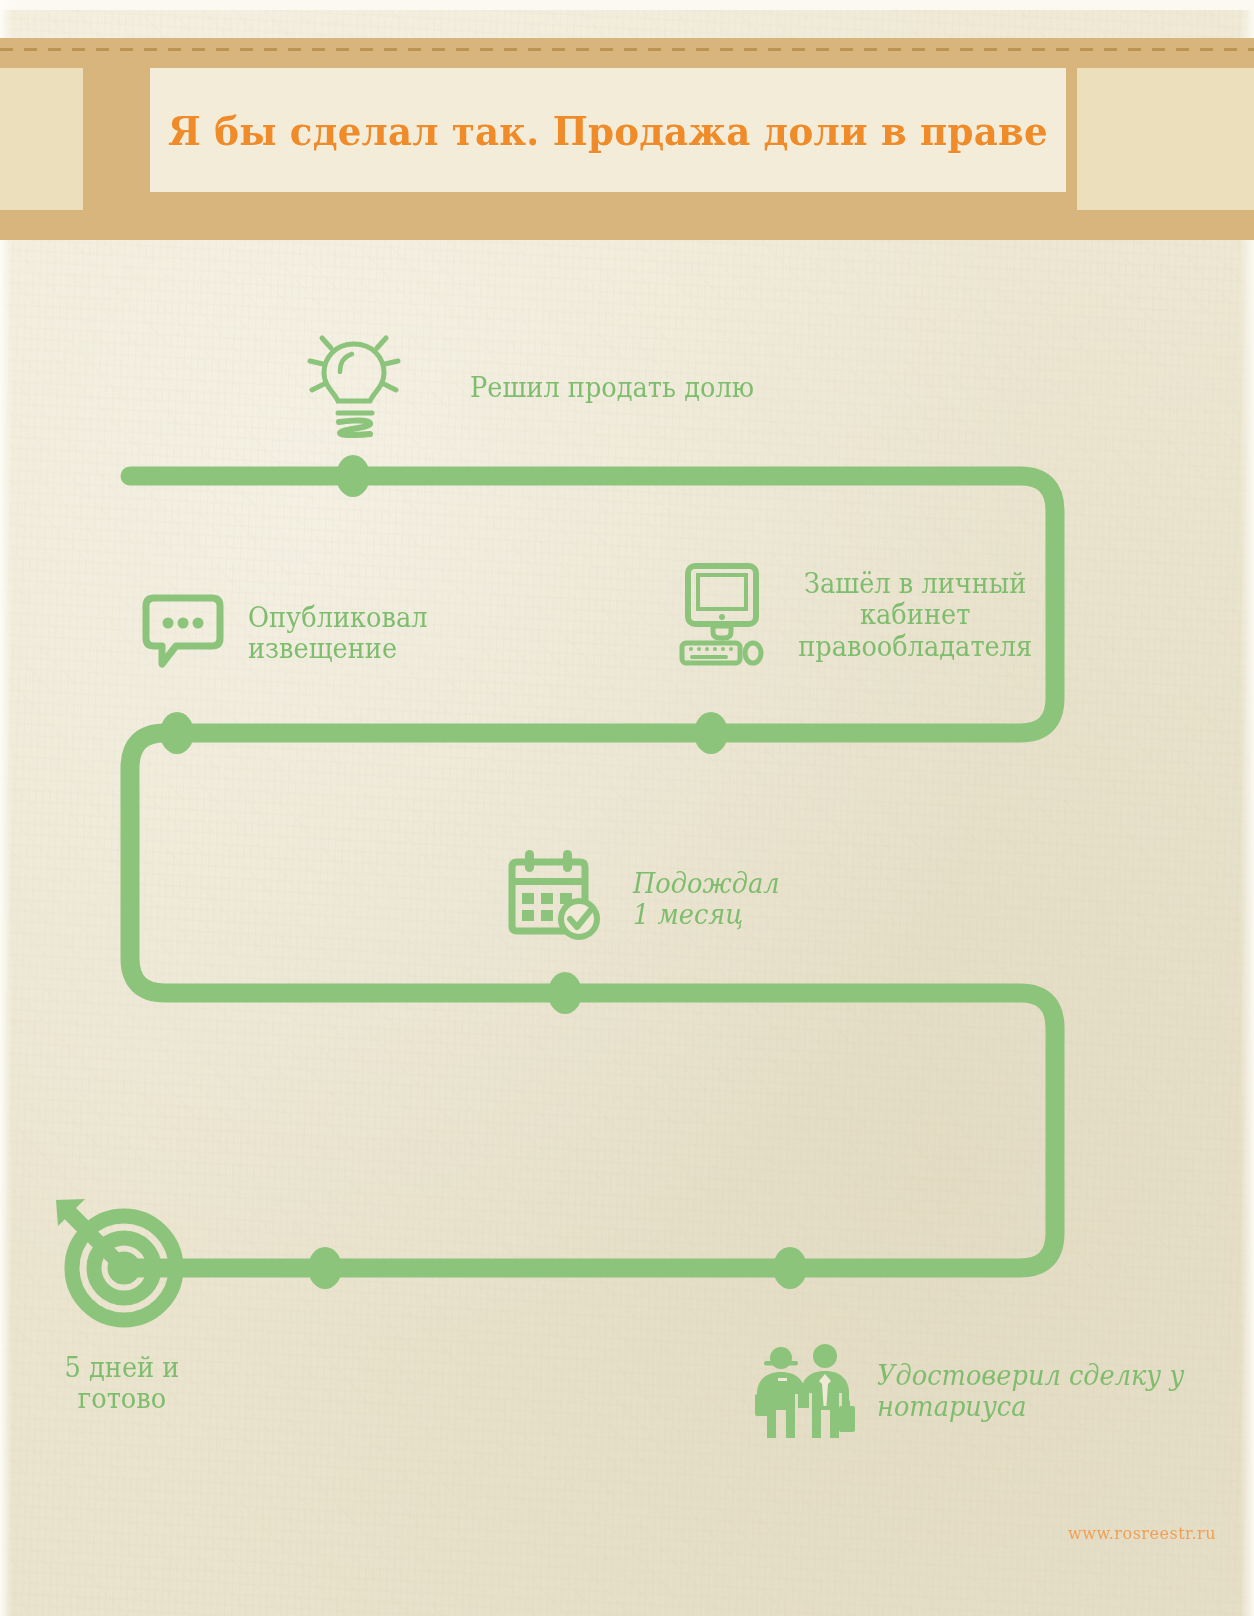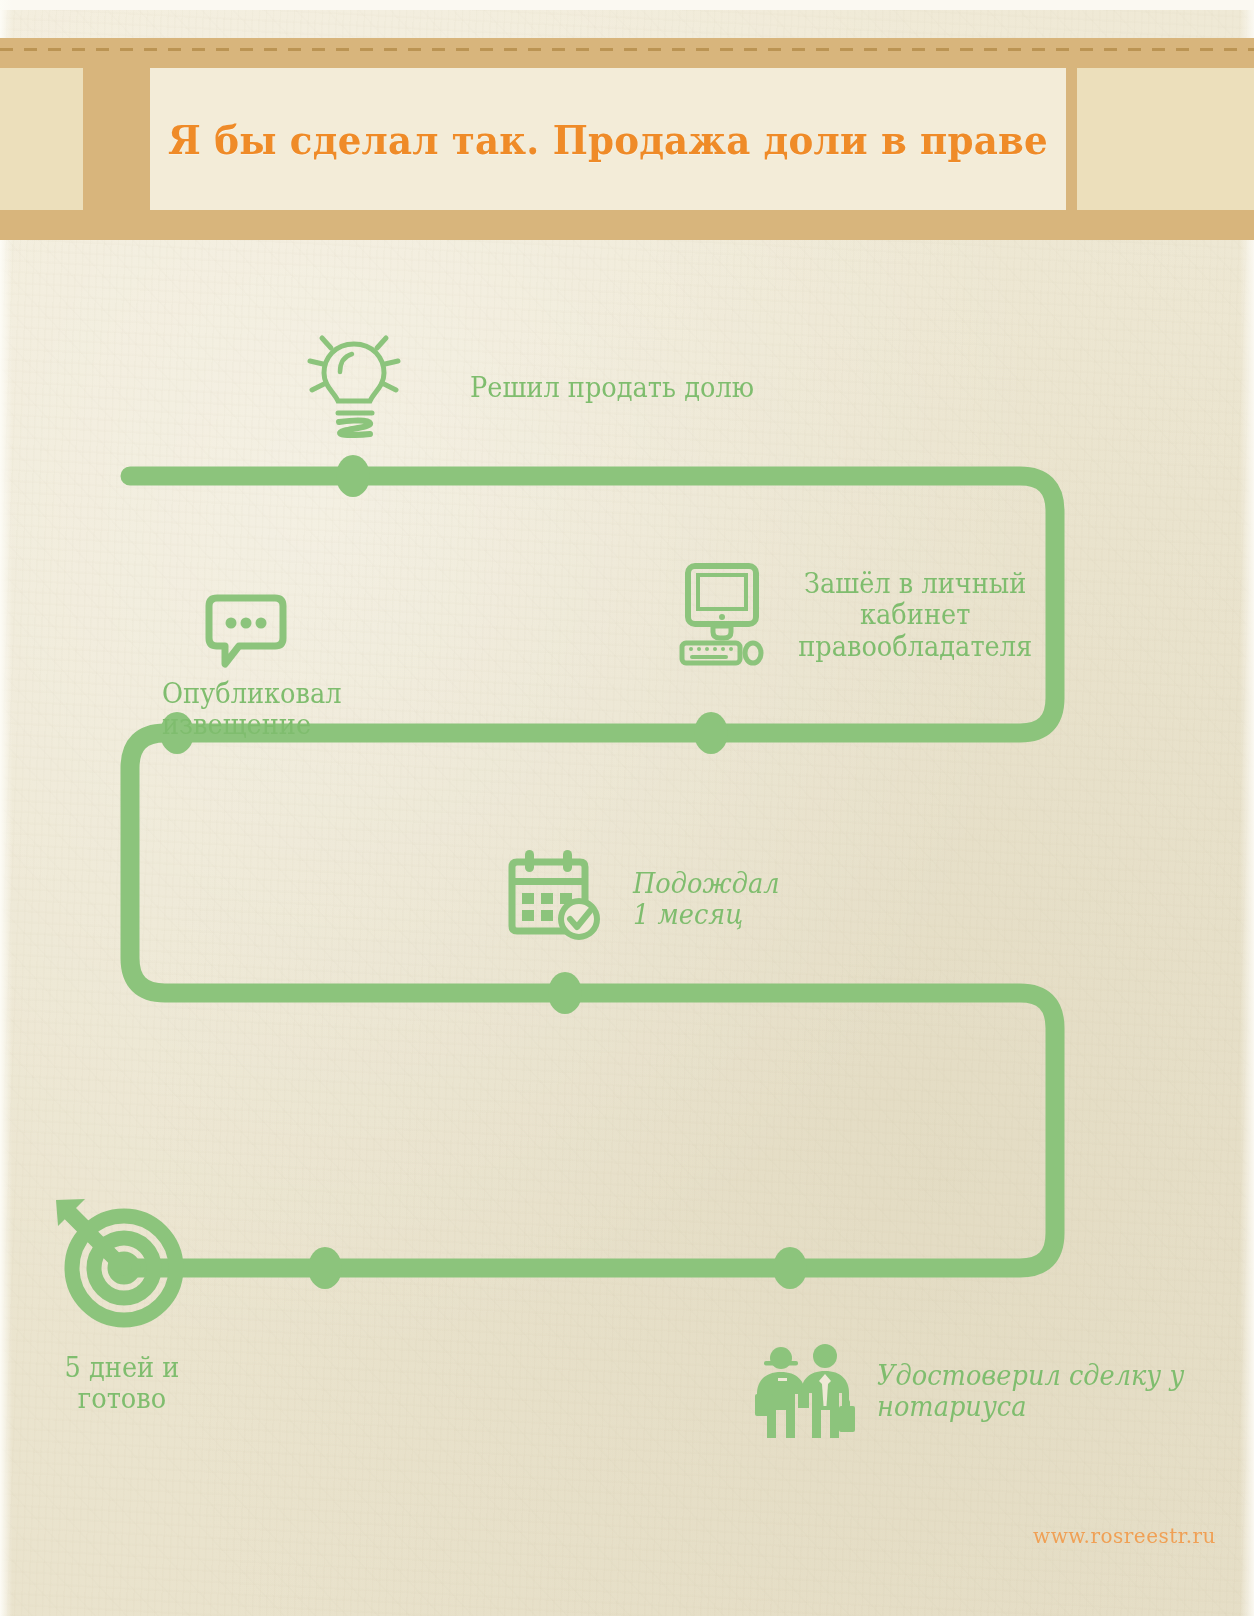--- a/index.html
+++ b/index.html
@@ -35,21 +35,21 @@
   
   #header{position:absolute;left:0;top:38px;width:1254px;height:202px;background:#d8b57c;}
   #header .dash{
     position:absolute;left:0;top:10px;width:1254px;height:3px;
     background-image:repeating-linear-gradient(90deg,#bb9453 0px,#bb9453 13px,rgba(0,0,0,0) 13px,rgba(0,0,0,0) 24px);
   }
   #header .panel{position:absolute;top:30px;height:142px;background:#ecdfbb;}
   #header .panel.left{left:-12px;width:95px;}
   #header .panel.right{left:1077px;width:190px;}
   #header .titleplate{
-    position:absolute;left:150px;top:30px;width:916px;height:142px;
+    position:absolute;left:150px;top:30px;width:916px;height:124px;
     background:#f3ecd8;
     display:flex;align-items:center;justify-content:center;
   }
   #title{
     color:#ef8b28;
     font-family:"DejaVu Serif", serif;
     font-size:40px;
     font-weight:700;
     letter-spacing:.2px;
     white-space:nowrap;
@@ -72,41 +72,41 @@
     transform:scaleX(.95);
     transform-origin:left center;
     white-space:pre-line;
   }
   .step .lbl.ctr{text-align:center;transform-origin:center center;}
 
   #s1{left:300px;top:328px;gap:32px;}
   #s1 .lbl{margin-left:30px;}
   #s2{left:676px;top:560px;justify-content:space-between;}
   #s2 .lbl{margin-left:24px;text-align:center;}
-  #s3{left:140px;top:588px;flex-direction:column;}
+  #s3{left:140px;top:588px;}
   #s3 .lbl{margin-left:22px;}
   #s4{left:505px;top:848px;font-style:italic;}
   #s4 .lbl{margin-left:26px;}
   #s5{left:292px;top:1122px;}
   #s5 .lbl{margin-left:20px;}
   #s6{left:745px;top:1334px;font-style:italic;}
   #s6 .lbl{margin-left:20px;}
 
   #s7{position:absolute;left:24px;top:1182px;width:196px;text-align:center;}
   #s7 .lbl{
     color:#7fbd6e;font-family:"DejaVu Serif", serif;font-size:27px;
     line-height:1.16;margin-top:14px;white-space:pre-line;transform:scaleX(.95);
   }
 
   #footer{
     position:absolute;left:0;top:1524px;width:1254px;text-align:right;
     padding-right:38px;box-sizing:border-box;
   }
   #footer .url{
-    color:#f0a055;font-family:"DejaVu Serif", serif;font-size:20px;letter-spacing:.5px;
+    color:#f0a055;font-family:"DejaVu Serif", serif;font-size:16px;letter-spacing:.5px;
   }
 </style>
 </head>
 <body>
 
 <div id="page">
 
   <div id="grain"></div>
   <div id="edgeT"></div>
   <div id="edgeL"></div>

